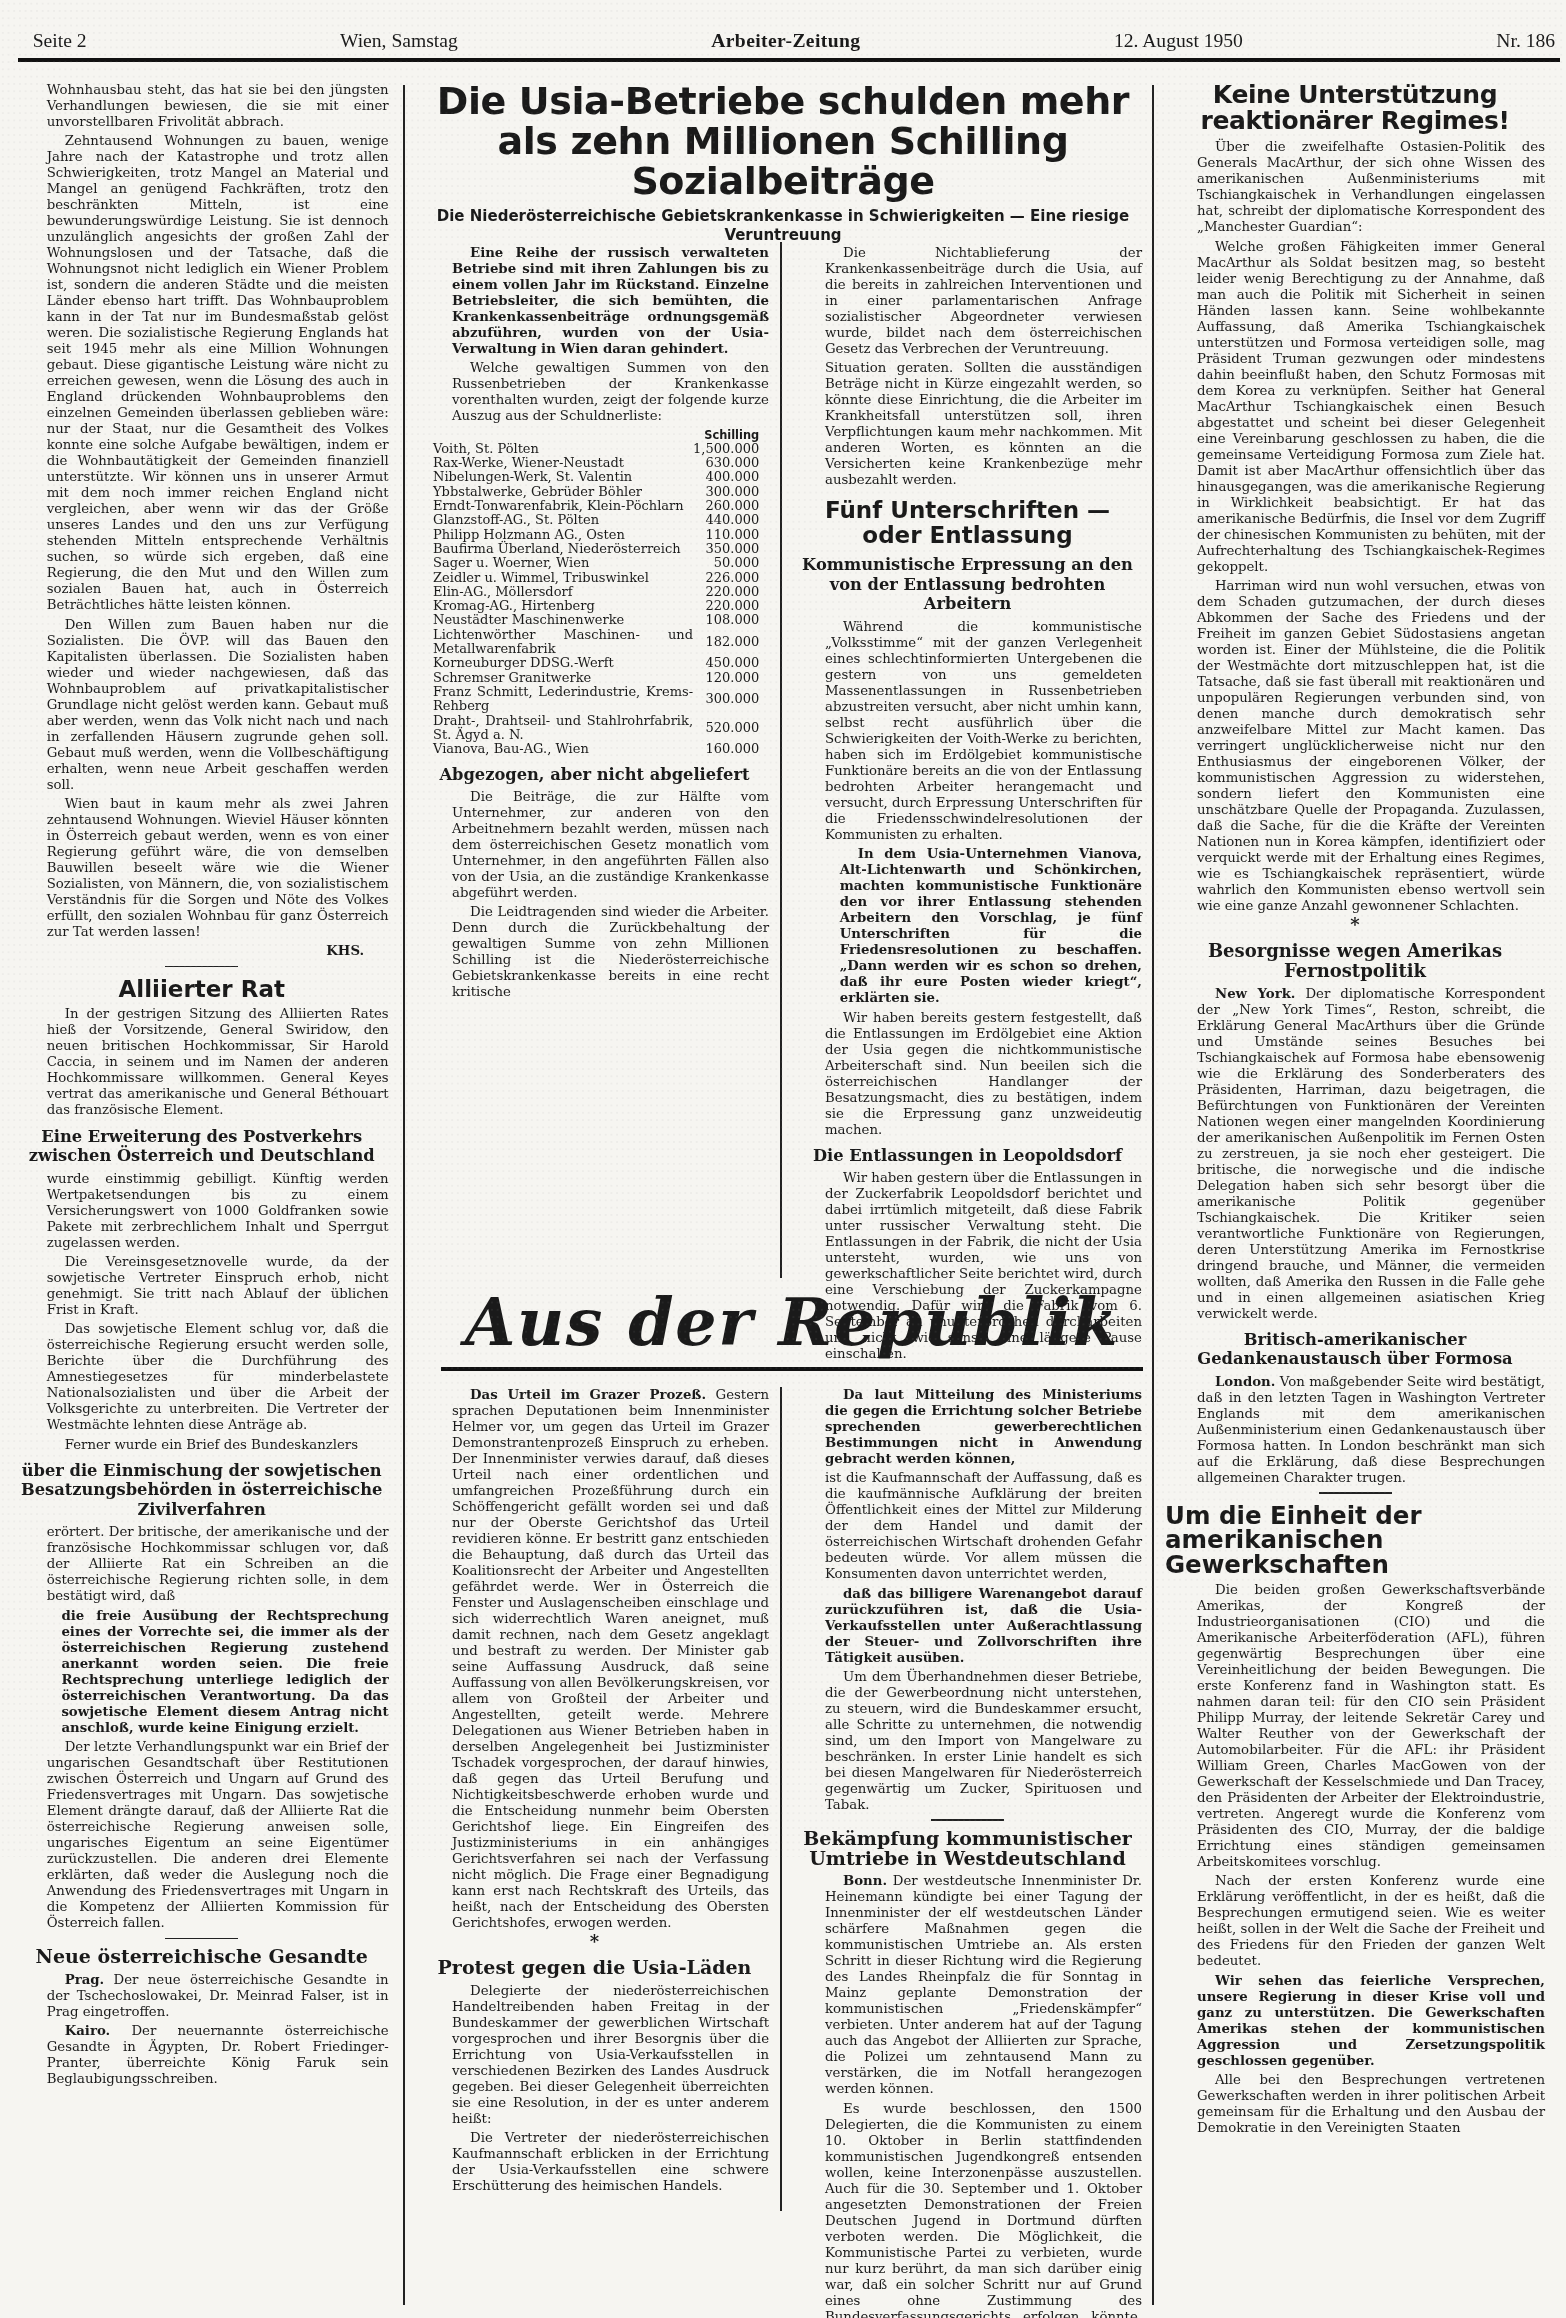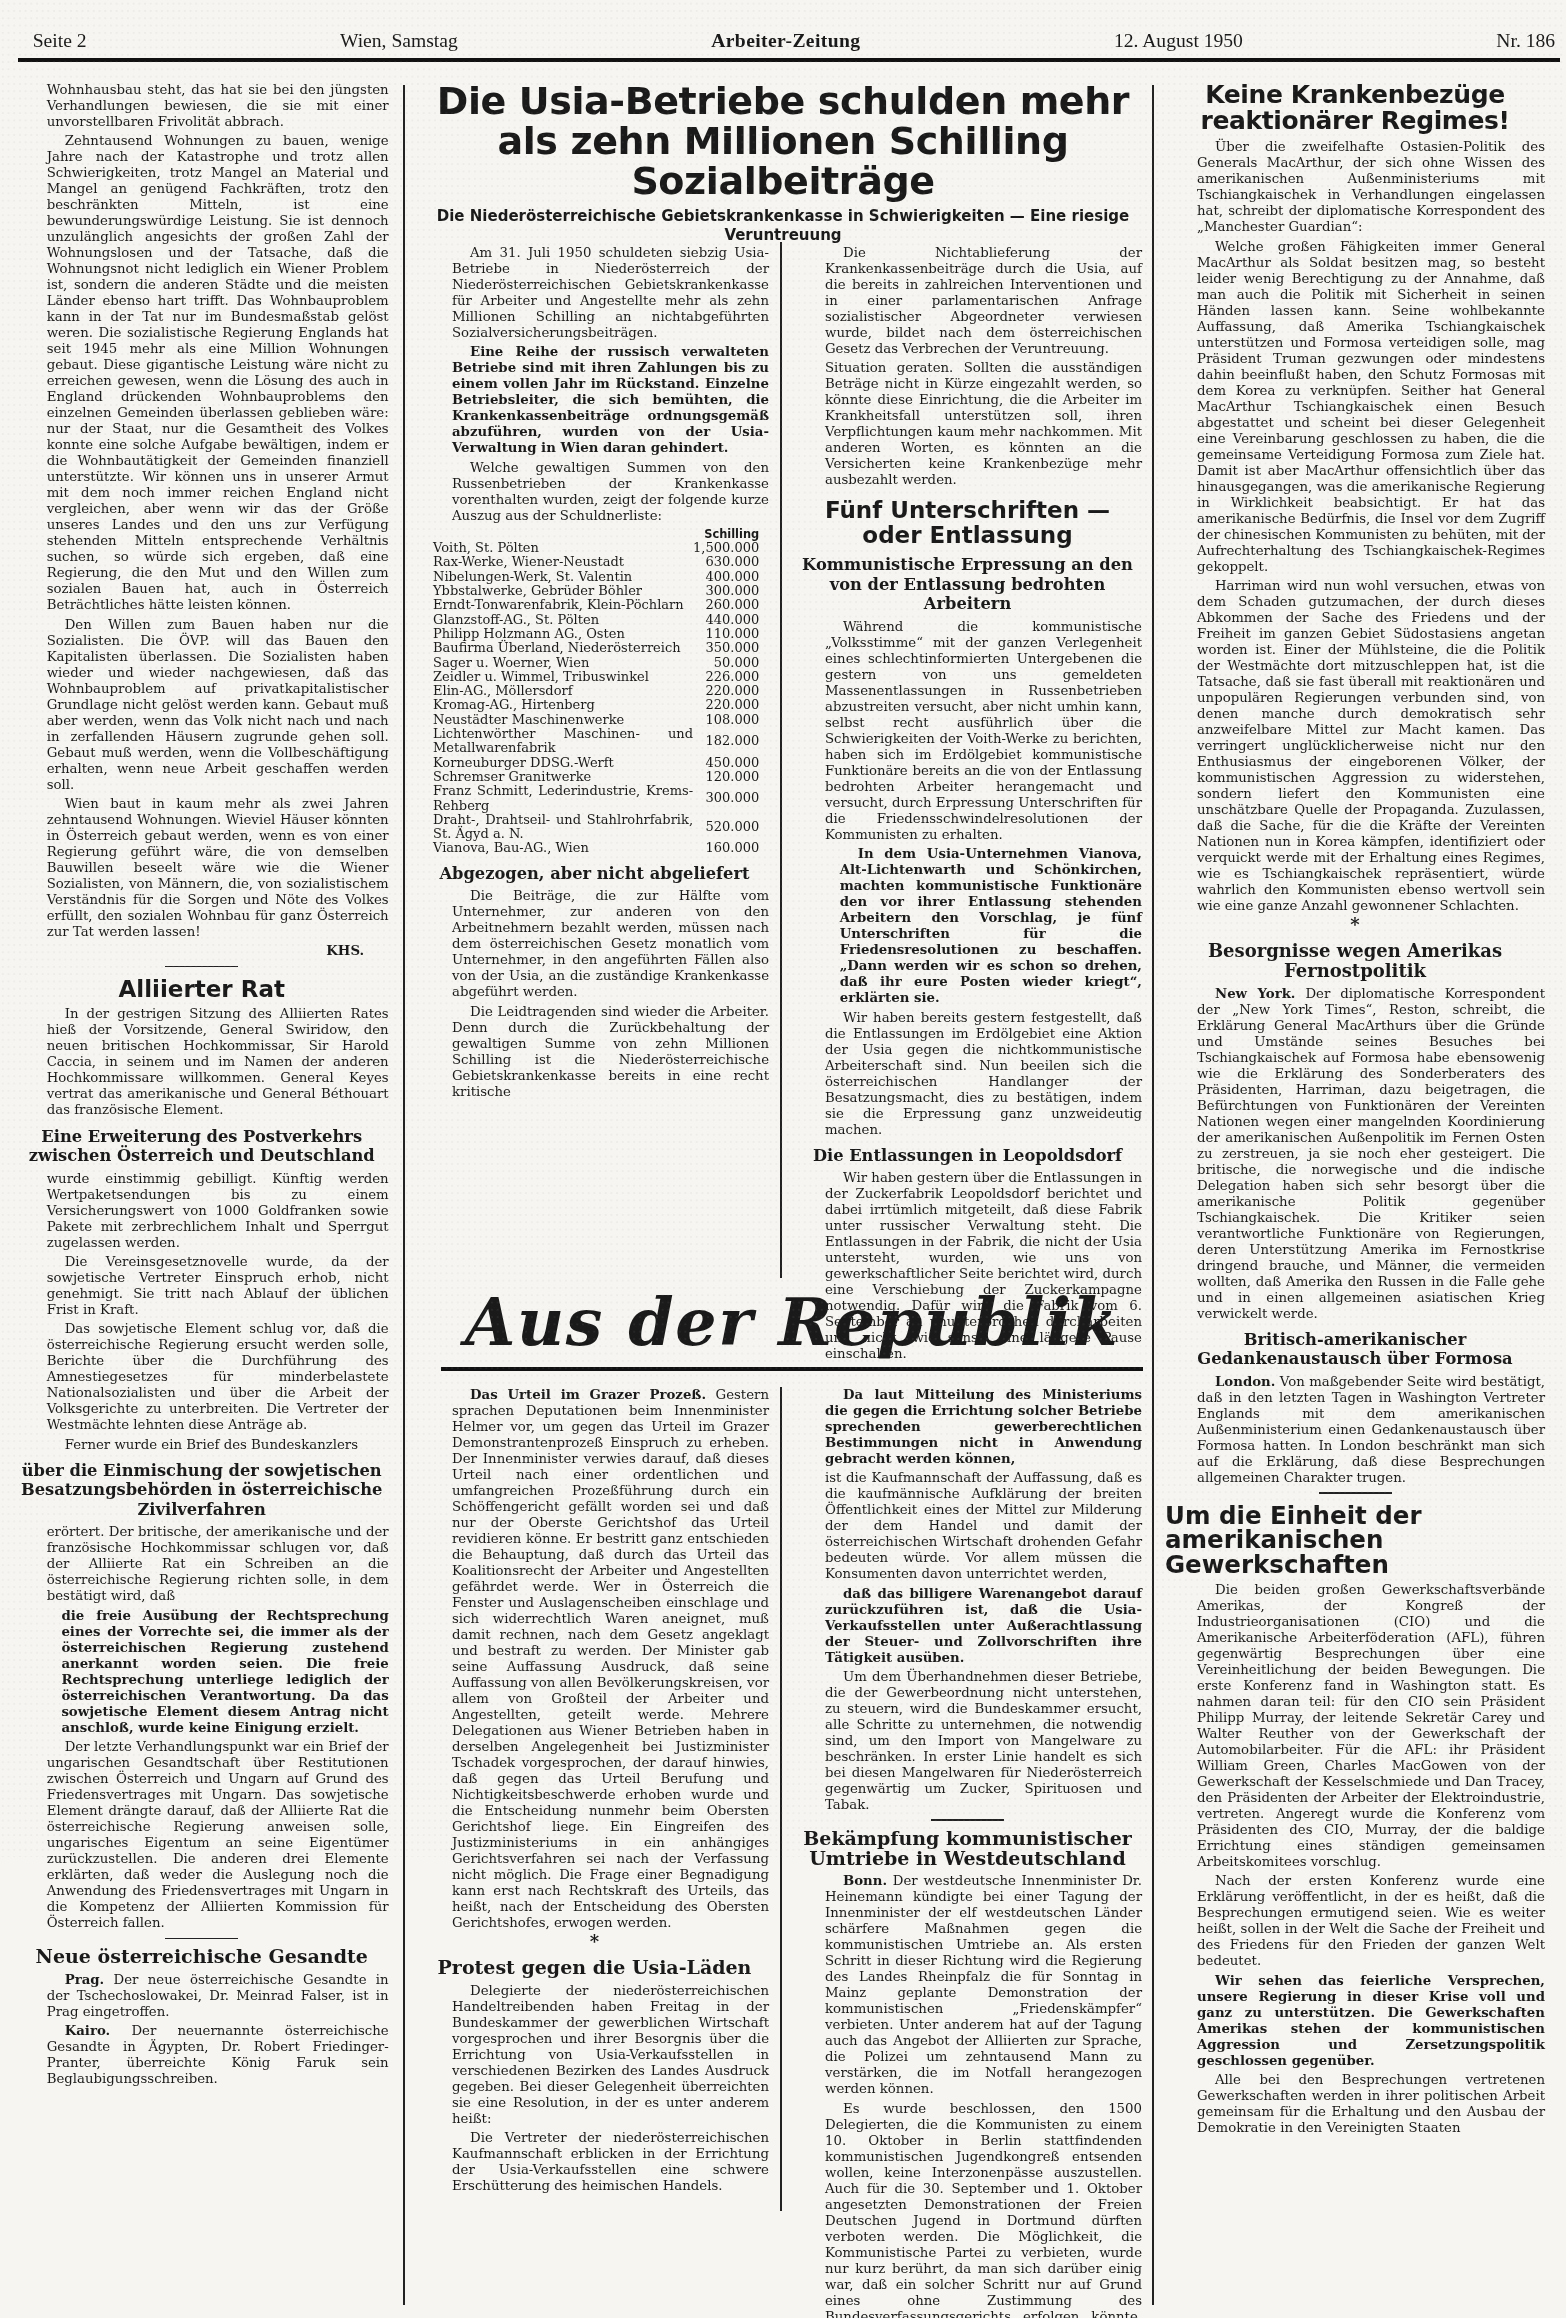--- a/index.html
+++ b/index.html
@@ -91,21 +91,20 @@
     <p><b>Prag.</b> <span>Der neue österreichische Gesandte in der Tschechoslowakei, Dr. Meinrad Falser, ist in Prag eingetroffen.</span></p>
     <p><b>Kairo.</b> <span>Der neuernannte österreichische Gesandte in Ägypten, Dr. Robert Friedinger-Pranter, überreichte König Faruk sein Beglaubigungsschreiben.</span></p>
   </div>
 
   <div class="main-head">
     <h1 class="big">Die Usia-Betriebe schulden mehr als zehn Millionen Schilling Sozialbeiträge</h1>
     <div class="sub">Die Niederösterreichische Gebietskrankenkasse in Schwierigkeiten — Eine riesige Veruntreuung</div>
   </div>
 
   <div class="col col2">
-    <p>Am 31. Juli 1950 schuldeten siebzig Usia-Betriebe in Niederösterreich der Niederösterreichischen Gebietskrankenkasse für Arbeiter und Angestellte mehr als zehn Millionen Schilling an nichtabgeführten Sozialversicherungsbeiträgen.</p>
     <p class="bold">Eine Reihe der russisch verwalteten Betriebe sind mit ihren Zahlungen bis zu einem vollen Jahr im Rückstand. Einzelne Betriebsleiter, die sich bemühten, die Krankenkassenbeiträge ordnungsgemäß abzuführen, wurden von der Usia-Verwaltung in Wien daran gehindert.</p>
     <p>Welche gewaltigen Summen von den Russenbetrieben der Krankenkasse vorenthalten wurden, zeigt der folgende kurze Auszug aus der Schuldnerliste:</p>
     <table class="debt-table">
       <thead>
           <tr>
             <th></th>
             <th>Schilling</th>
           </tr>
         </thead>
       <tbody id="debt-body">
@@ -219,21 +218,21 @@
     <p style="text-indent:0">ist die Kaufmannschaft der Auffassung, daß es die kaufmännische Aufklärung der breiten Öffentlichkeit eines der Mittel zur Milderung der dem Handel und damit der österreichischen Wirtschaft drohenden Gefahr bedeuten würde. Vor allem müssen die Konsumenten davon unterrichtet werden,</p>
     <p class="bold">daß das billigere Warenangebot darauf zurückzuführen ist, daß die Usia-Verkaufsstellen unter Außerachtlassung der Steuer- und Zollvorschriften ihre Tätigkeit ausüben.</p>
     <p>Um dem Überhandnehmen dieser Betriebe, die der Gewerbeordnung nicht unterstehen, zu steuern, wird die Bundeskammer ersucht, alle Schritte zu unternehmen, die notwendig sind, um den Import von Mangelware zu beschränken. In erster Linie handelt es sich bei diesen Mangelwaren für Niederösterreich gegenwärtig um Zucker, Spirituosen und Tabak.</p>
     <div class="rule-short"></div>
     <h2 class="sect" style="font-size:19px">Bekämpfung kommunistischer Umtriebe in Westdeutschland</h2>
     <p><b>Bonn.</b> <span>Der westdeutsche Innenminister Dr. Heinemann kündigte bei einer Tagung der Innenminister der elf westdeutschen Länder schärfere Maßnahmen gegen die kommunistischen Umtriebe an. Als ersten Schritt in dieser Richtung wird die Regierung des Landes Rheinpfalz die für Sonntag in Mainz geplante Demonstration der kommunistischen „Friedenskämpfer“ verbieten. Unter anderem hat auf der Tagung auch das Angebot der Alliierten zur Sprache, die Polizei um zehntausend Mann zu verstärken, die im Notfall herangezogen werden können.</span></p>
     <p>Es wurde beschlossen, den 1500 Delegierten, die die Kommunisten zu einem 10. Oktober in Berlin stattfindenden kommunistischen Jugendkongreß entsenden wollen, keine Interzonenpässe auszustellen. Auch für die 30. September und 1. Oktober angesetzten Demonstrationen der Freien Deutschen Jugend in Dortmund dürften verboten werden. Die Möglichkeit, die Kommunistische Partei zu verbieten, wurde nur kurz berührt, da man sich darüber einig war, daß ein solcher Schritt nur auf Grund eines ohne Zustimmung des Bundesverfassungsgerichts erfolgen könnte, das erst im August zusammentritt.</p>
   </div>
 
   <div class="col col4">
-    <h1 class="big" style="font-size:25px; margin-bottom:4.9px">Keine Krankenbezüge reaktionärer Regimes!</h1>
+    <h1 class="big" style="font-size:25px; margin-bottom:4.9px">Keine Unterstützung reaktionärer Regimes!</h1>
     <p>Über die zweifelhafte Ostasien-Politik des Generals MacArthur, der sich ohne Wissen des amerikanischen Außenministeriums mit Tschiangkaischek in Verhandlungen eingelassen hat, schreibt der diplomatische Korrespondent des „Manchester Guardian“:</p>
     <p>Welche großen Fähigkeiten immer General MacArthur als Soldat besitzen mag, so besteht leider wenig Berechtigung zu der Annahme, daß man auch die Politik mit Sicherheit in seinen Händen lassen kann. Seine wohlbekannte Auffassung, daß Amerika Tschiangkaischek unterstützen und Formosa verteidigen solle, mag Präsident Truman gezwungen oder mindestens dahin beeinflußt haben, den Schutz Formosas mit dem Korea zu verknüpfen. Seither hat General MacArthur Tschiangkaischek einen Besuch abgestattet und scheint bei dieser Gelegenheit eine Vereinbarung geschlossen zu haben, die die gemeinsame Verteidigung Formosa zum Ziele hat. Damit ist aber MacArthur offensichtlich über das hinausgegangen, was die amerikanische Regierung in Wirklichkeit beabsichtigt. Er hat das amerikanische Bedürfnis, die Insel vor dem Zugriff der chinesischen Kommunisten zu behüten, mit der Aufrechterhaltung des Tschiangkaischek-Regimes gekoppelt.</p>
     <p>Harriman wird nun wohl versuchen, etwas von dem Schaden gutzumachen, der durch dieses Abkommen der Sache des Friedens und der Freiheit im ganzen Gebiet Südostasiens angetan worden ist. Einer der Mühlsteine, die die Politik der Westmächte dort mitzuschleppen hat, ist die Tatsache, daß sie fast überall mit reaktionären und unpopulären Regierungen verbunden sind, von denen manche durch demokratisch sehr anzweifelbare Mittel zur Macht kamen. Das verringert unglücklicherweise nicht nur den Enthusiasmus der eingeborenen Völker, der kommunistischen Aggression zu widerstehen, sondern liefert den Kommunisten eine unschätzbare Quelle der Propaganda. Zuzulassen, daß die Sache, für die die Kräfte der Vereinten Nationen nun in Korea kämpfen, identifiziert oder verquickt werde mit der Erhaltung eines Regimes, wie es Tschiangkaischek repräsentiert, würde wahrlich den Kommunisten ebenso wertvoll sein wie eine ganze Anzahl gewonnener Schlachten.</p>
     <div class="star">*</div>
     <h2 class="sect" style="font-size:18px">Besorgnisse wegen Amerikas Fernostpolitik</h2>
     <p><b>New York.</b> <span>Der diplomatische Korrespondent der „New York Times“, Reston, schreibt, die Erklärung General MacArthurs über die Gründe und Umstände seines Besuches bei Tschiangkaischek auf Formosa habe ebensowenig wie die Erklärung des Sonderberaters des Präsidenten, Harriman, dazu beigetragen, die Befürchtungen von Funktionären der Vereinten Nationen wegen einer mangelnden Koordinierung der amerikanischen Außenpolitik im Fernen Osten zu zerstreuen, ja sie noch eher gesteigert. Die britische, die norwegische und die indische Delegation haben sich sehr besorgt über die amerikanische Politik gegenüber Tschiangkaischek. Die Kritiker seien verantwortliche Funktionäre von Regierungen, deren Unterstützung Amerika im Fernostkrise dringend brauche, und Männer, die vermeiden wollten, daß Amerika den Russen in die Falle gehe und in einen allgemeinen asiatischen Krieg verwickelt werde.</span></p>
     <h2 class="sect">Britisch-amerikanischer Gedankenaustausch über Formosa</h2>
     <p><b>London.</b> <span>Von maßgebender Seite wird bestätigt, daß in den letzten Tagen in Washington Vertreter Englands mit dem amerikanischen Außenministerium einen Gedankenaustausch über Formosa hatten. In London beschränkt man sich auf die Erklärung, daß diese Besprechungen allgemeinen Charakter trugen.</span></p>
     <div class="rule-short"></div>
     <h2 class="sans" style="font-size:24.5px; text-align:left">Um die Einheit der amerikanischen Gewerkschaften</h2>

